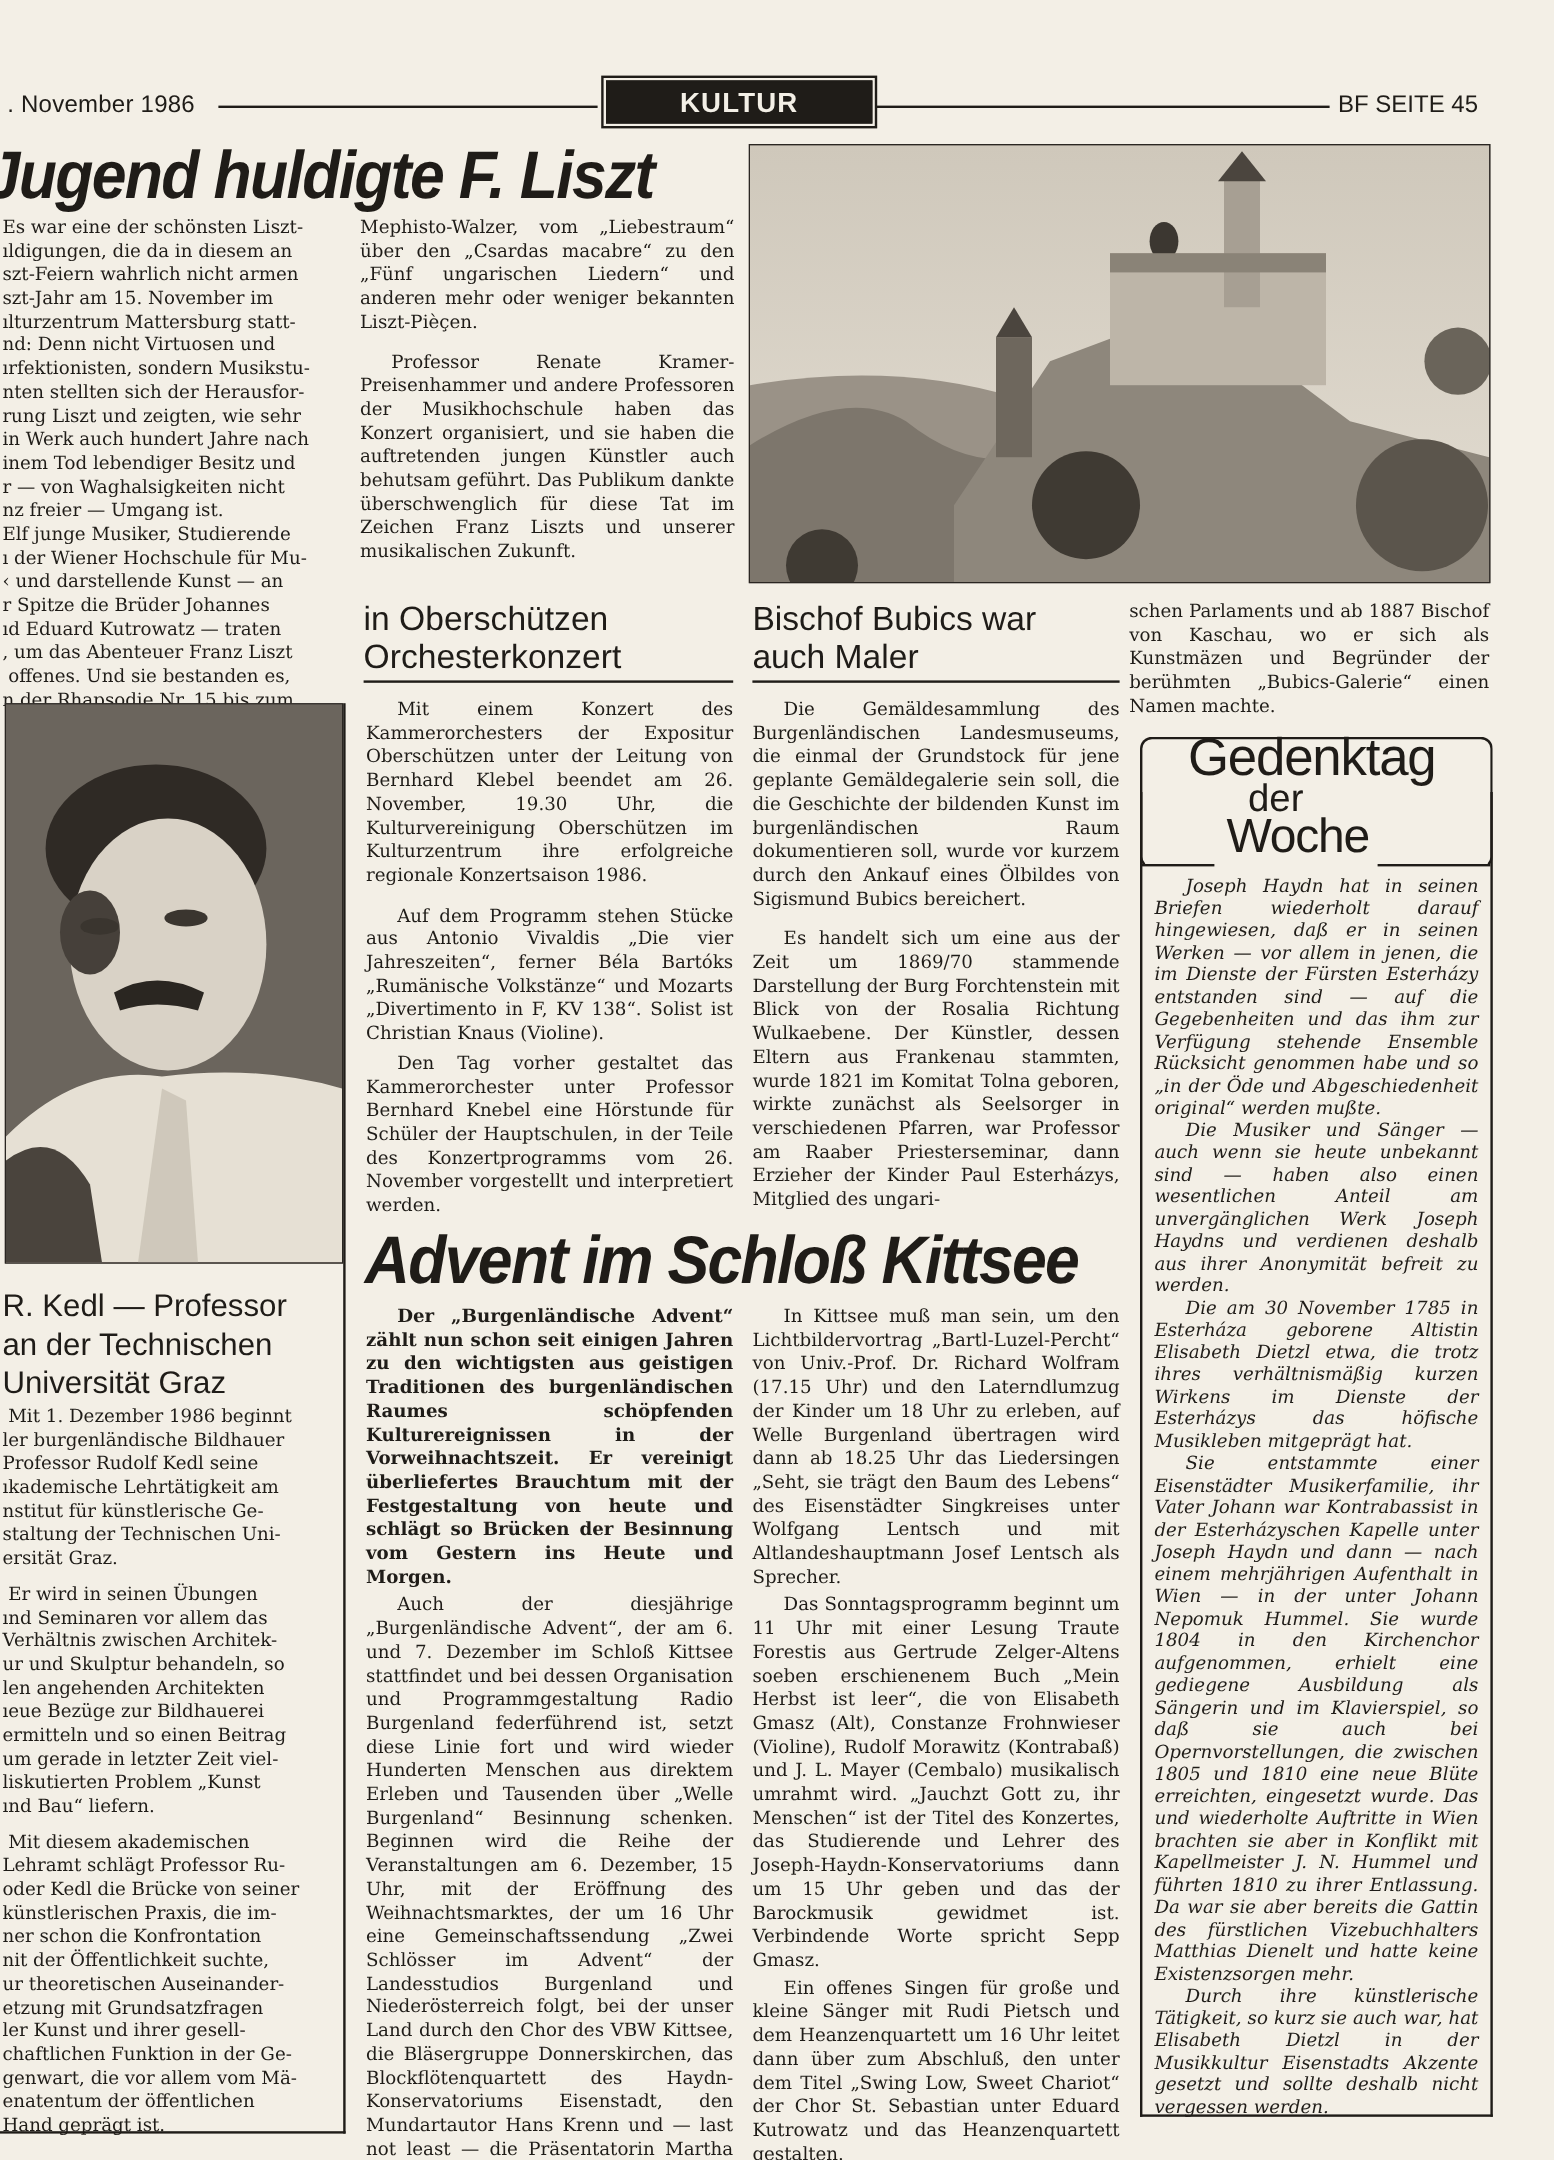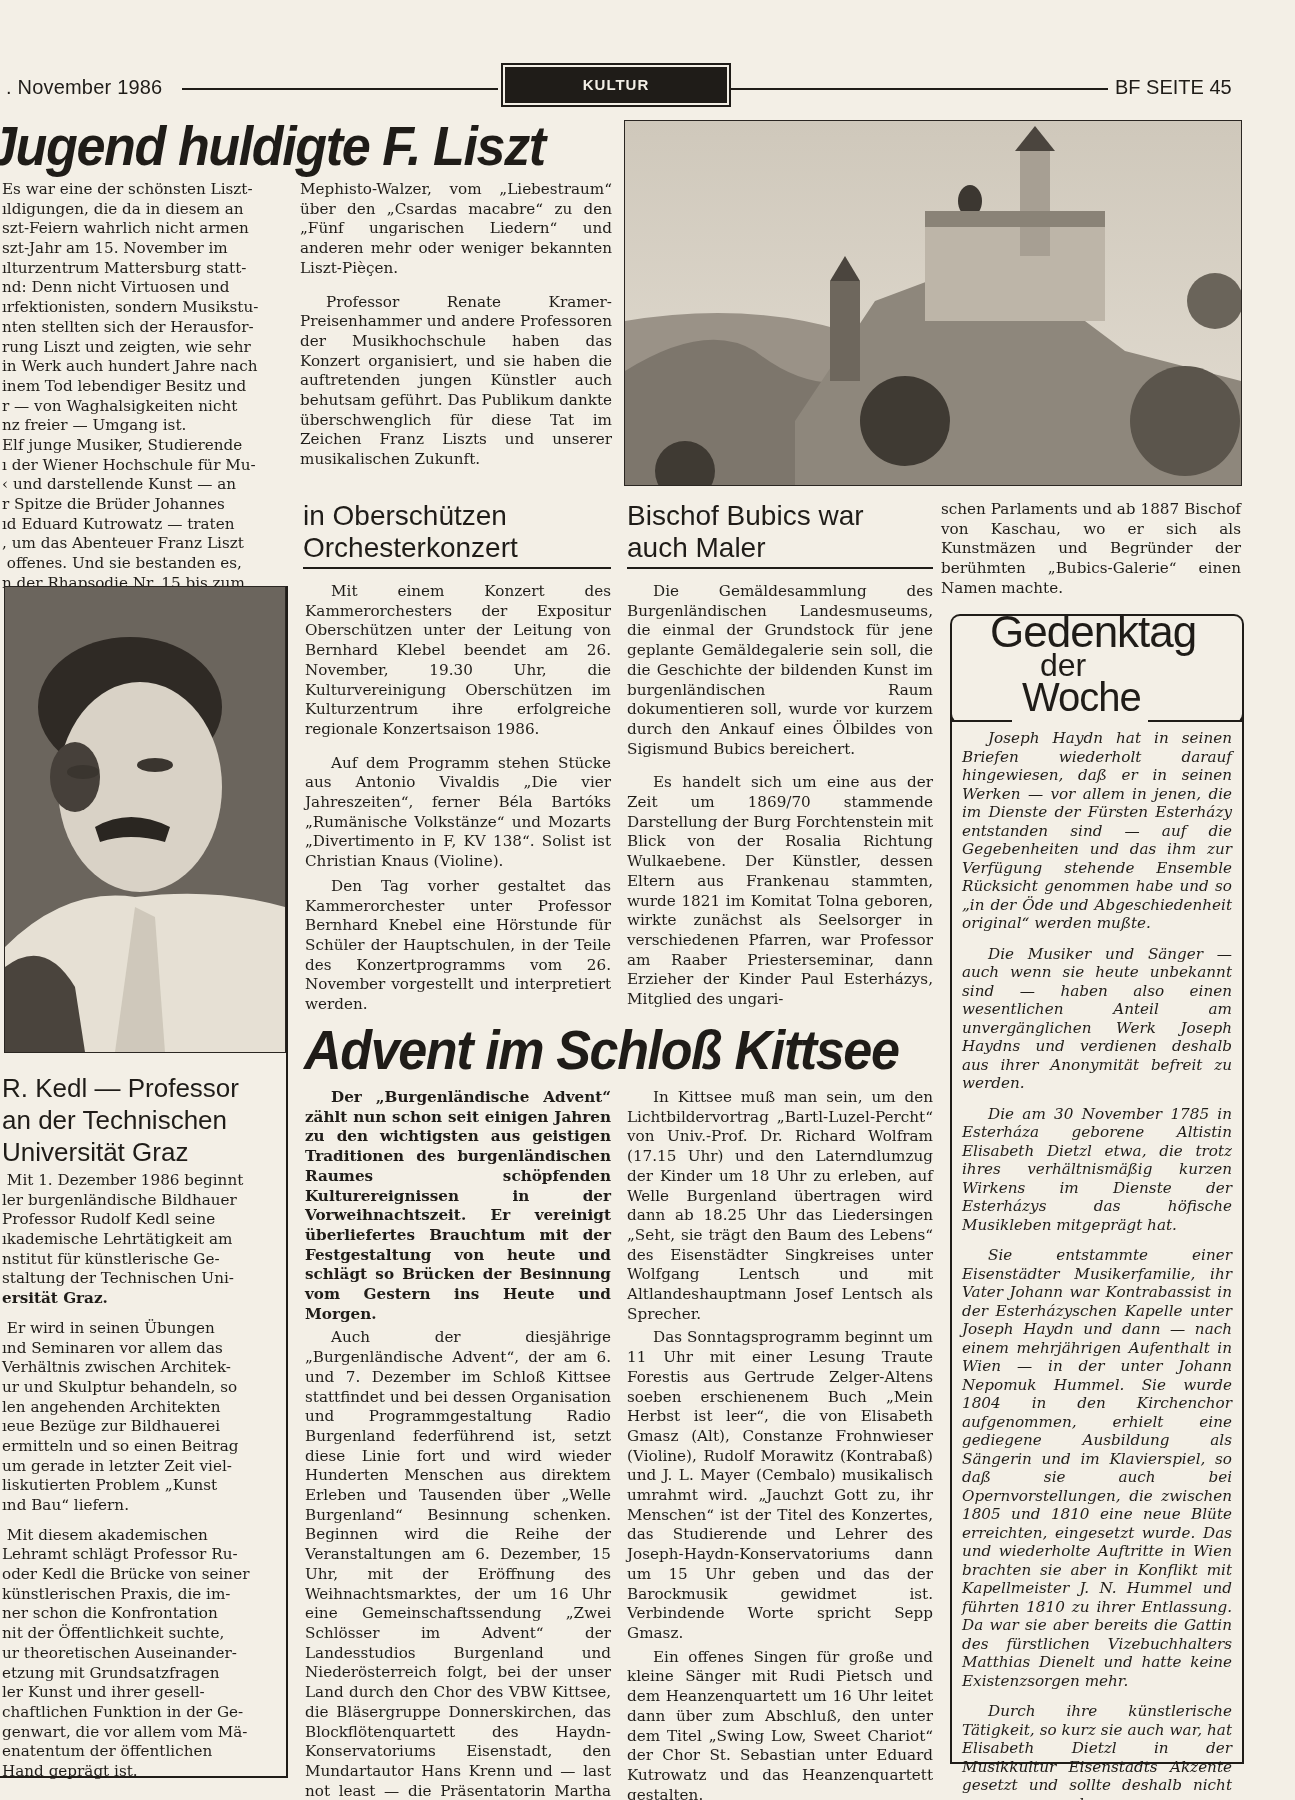--- a/index.html
+++ b/index.html
@@ -5,32 +5,32 @@
   html, body { margin:0; padding:0; }
   body {
     width:1295px; height:1800px; position:relative; overflow:hidden;
     background:#f3efe6; color:#1f1c18;
     font-family:"DejaVu Serif", serif;
   }
   .abs { position:absolute; }
   .serif { font-family:"DejaVu Serif", serif; font-size:15.2px; line-height:19.7px; }
   .sans { font-family:"Liberation Sans", sans-serif; }
   .col p { margin:0; text-align:justify; }
-  .col p + p { margin-top:12px; }
+  .col p + p { margin-top:0; }
   .indent { text-indent:26px; }
   .gap { margin-top:14px !important; }
 
   
   #hdr-date { left:6px; top:76px; font-size:20px; letter-spacing:0.2px; }
   .rule { position:absolute; height:2px; background:#1f1c18; }
   #kultur-box {
     left:505px; top:67px; width:218px; height:32px; background:#1f1c18;
     border:2px solid #1f1c18; outline:2px solid #1f1c18; outline-offset:2px;
     color:#f3efe6; font-family:"Liberation Sans", sans-serif; font-weight:bold;
-    font-size:15px; text-align:center; line-height:32px; letter-spacing:1px;
+    font-size:23px; text-align:center; line-height:32px; letter-spacing:1px;
   }
   #hdr-page { left:1115px; top:76px; font-size:20px; }
 
   .bighead {
     font-family:"Liberation Sans", sans-serif; font-weight:bold; font-style:italic;
     letter-spacing:-1.5px; transform:scaleX(0.93); transform-origin:left top;
   }
   .subhead { font-family:"Liberation Sans", sans-serif; font-size:28px; line-height:32px; }
   .underline { border-bottom:2px solid #1f1c18; padding-bottom:3px; }
 
@@ -128,21 +128,21 @@
   <div>Universität Graz</div>
 </div>
 <div class="abs col serif" style="left:2px; top:1171px; width:272px;">
   <div id="kedl-lines">
       <div style="white-space: pre; height: 19.7px;"> Mit 1. Dezember 1986 beginnt</div>
       <div style="white-space: pre; height: 19.7px;">ler burgenländische Bildhauer</div>
       <div style="white-space: pre; height: 19.7px;">Professor Rudolf Kedl seine</div>
       <div style="white-space: pre; height: 19.7px;">ıkademische Lehrtätigkeit am</div>
       <div style="white-space: pre; height: 19.7px;">nstitut für künstlerische Ge-</div>
       <div style="white-space: pre; height: 19.7px;">staltung der Technischen Uni-</div>
-      <div style="white-space: pre; height: 19.7px; font-weight: bold;">ersität Graz.</div>
+      <div style="white-space: pre; height: 19.7px;">ersität Graz.</div>
       <div style="white-space: pre; height: 10px;"></div>
       <div style="white-space: pre; height: 19.7px;"> Er wird in seinen Übungen</div>
       <div style="white-space: pre; height: 19.7px;">ınd Seminaren vor allem das</div>
       <div style="white-space: pre; height: 19.7px;">Verhältnis zwischen Architek-</div>
       <div style="white-space: pre; height: 19.7px;">ur und Skulptur behandeln, so</div>
       <div style="white-space: pre; height: 19.7px;">len angehenden Architekten</div>
       <div style="white-space: pre; height: 19.7px;">ıeue Bezüge zur Bildhauerei</div>
       <div style="white-space: pre; height: 19.7px;">ermitteln und so einen Beitrag</div>
       <div style="white-space: pre; height: 19.7px;">um gerade in letzter Zeit viel-</div>
       <div style="white-space: pre; height: 19.7px;">liskutierten Problem „Kunst</div>

